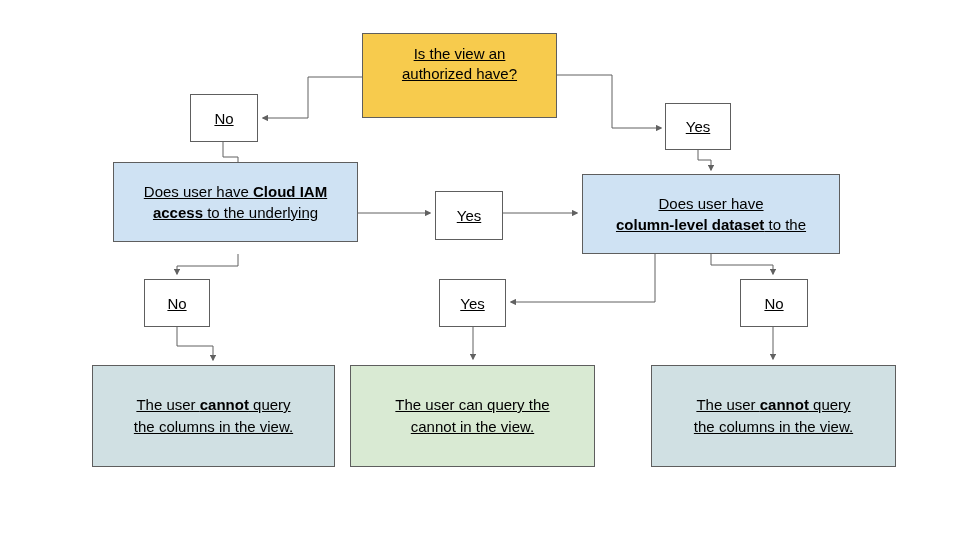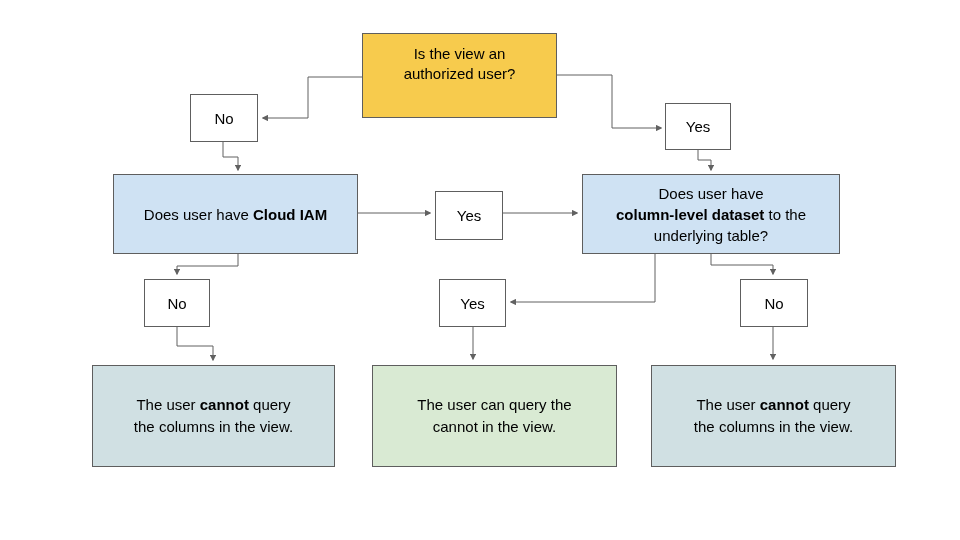--- a/index.html
+++ b/index.html
@@ -7,34 +7,34 @@
     width:960px;height:540px;background:#ffffff;
     font-family:"Liberation Sans","DejaVu Sans",sans-serif;
     color:#000000;overflow:hidden;
   }
   .stage{position:relative;width:960px;height:540px;background:#ffffff;}
   .edges{position:absolute;left:0;top:0;width:960px;height:540px;pointer-events:none;}
   .node{
     position:absolute;box-sizing:border-box;
     border:1px solid #5e5e5e;
     display:flex;flex-direction:column;align-items:center;justify-content:center;
-    text-align:center;font-size:15px;line-height:21px;
+    text-align:center;font-size:15px;line-height:21px;text-decoration:underline;
   }
   .node .ln{white-space:nowrap;}
   .n-root{left:362px;top:33px;width:195px;height:85px;background:#f7cb4d;justify-content:flex-start;padding-top:10px;line-height:20px;}
   .n-no1{left:190px;top:94px;width:68px;height:48px;background:#ffffff;}
   .n-yes1{left:665px;top:103px;width:66px;height:47px;background:#ffffff;}
-  .n-iam{left:113px;top:174px;width:245px;height:80px;background:#cfe2f3;}
+  .n-iam{left:113px;top:162px;width:245px;height:80px;background:#cfe2f3;}
   .n-yes2{left:435px;top:191px;width:68px;height:49px;background:#ffffff;}
   .n-col{left:582px;top:174px;width:258px;height:80px;background:#cfe2f3;}
   .n-no2{left:144px;top:279px;width:66px;height:48px;background:#ffffff;}
   .n-yes3{left:439px;top:279px;width:67px;height:48px;background:#ffffff;}
   .n-no3{left:740px;top:279px;width:68px;height:48px;background:#ffffff;}
   .n-out-left{left:92px;top:365px;width:243px;height:102px;background:#d0e0e3;line-height:22px;}
-  .n-out-mid{left:372px;top:365px;width:245px;height:102px;background:#d9ead3;line-height:22px;}
+  .n-out-mid{left:350px;top:365px;width:245px;height:102px;background:#d9ead3;line-height:22px;}
   .n-out-right{left:651px;top:365px;width:245px;height:102px;background:#d0e0e3;line-height:22px;}
   .edge{fill:none;stroke:#616161;stroke-width:1;}
 </style>
 </head>
 <body>
 
 <div class="stage">
 
   <svg class="edges" width="960" height="540" viewBox="0 0 960 540">
     <defs>
@@ -51,43 +51,43 @@
     <polyline class="edge" points="238,254 238,266 177,266 177,274" marker-end="url(#arrow)"></polyline>
     <polyline class="edge" points="177,327 177,346 213,346 213,360" marker-end="url(#arrow)"></polyline>
     <polyline class="edge" points="655,254 655,302 511,302" marker-end="url(#arrow)"></polyline>
     <polyline class="edge" points="473,327 473,359" marker-end="url(#arrow)"></polyline>
     <polyline class="edge" points="711,254 711,265 773,265 773,274" marker-end="url(#arrow)"></polyline>
     <polyline class="edge" points="773,327 773,359" marker-end="url(#arrow)"></polyline>
   </svg>
 
   <div class="node n-root">
     <div class="ln">Is the view an</div>
-    <div class="ln">authorized user?</div>
+    <div class="ln">authorized have?</div>
   </div>
 
   <div class="node n-no1">
     <span>No</span>
   </div>
 
   <div class="node n-yes1">
     <span>Yes</span>
   </div>
 
   <div class="node n-iam">
     <div class="ln"><span>Does user have </span><b>Cloud IAM</b><span></span></div>
+    <div class="ln"><span></span><b>access</b><span> to the underlying</span></div>
   </div>
 
   <div class="node n-yes2">
     <span>Yes</span>
   </div>
 
   <div class="node n-col">
     <div class="ln"><span>Does user have</span><b></b><span></span></div>
     <div class="ln"><span></span><b>column-level dataset</b><span> to the</span></div>
-    <div class="ln"><span>underlying table?</span><b></b><span></span></div>
   </div>
 
   <div class="node n-no2">
     <span>No</span>
   </div>
 
   <div class="node n-yes3">
     <span>Yes</span>
   </div>
 

